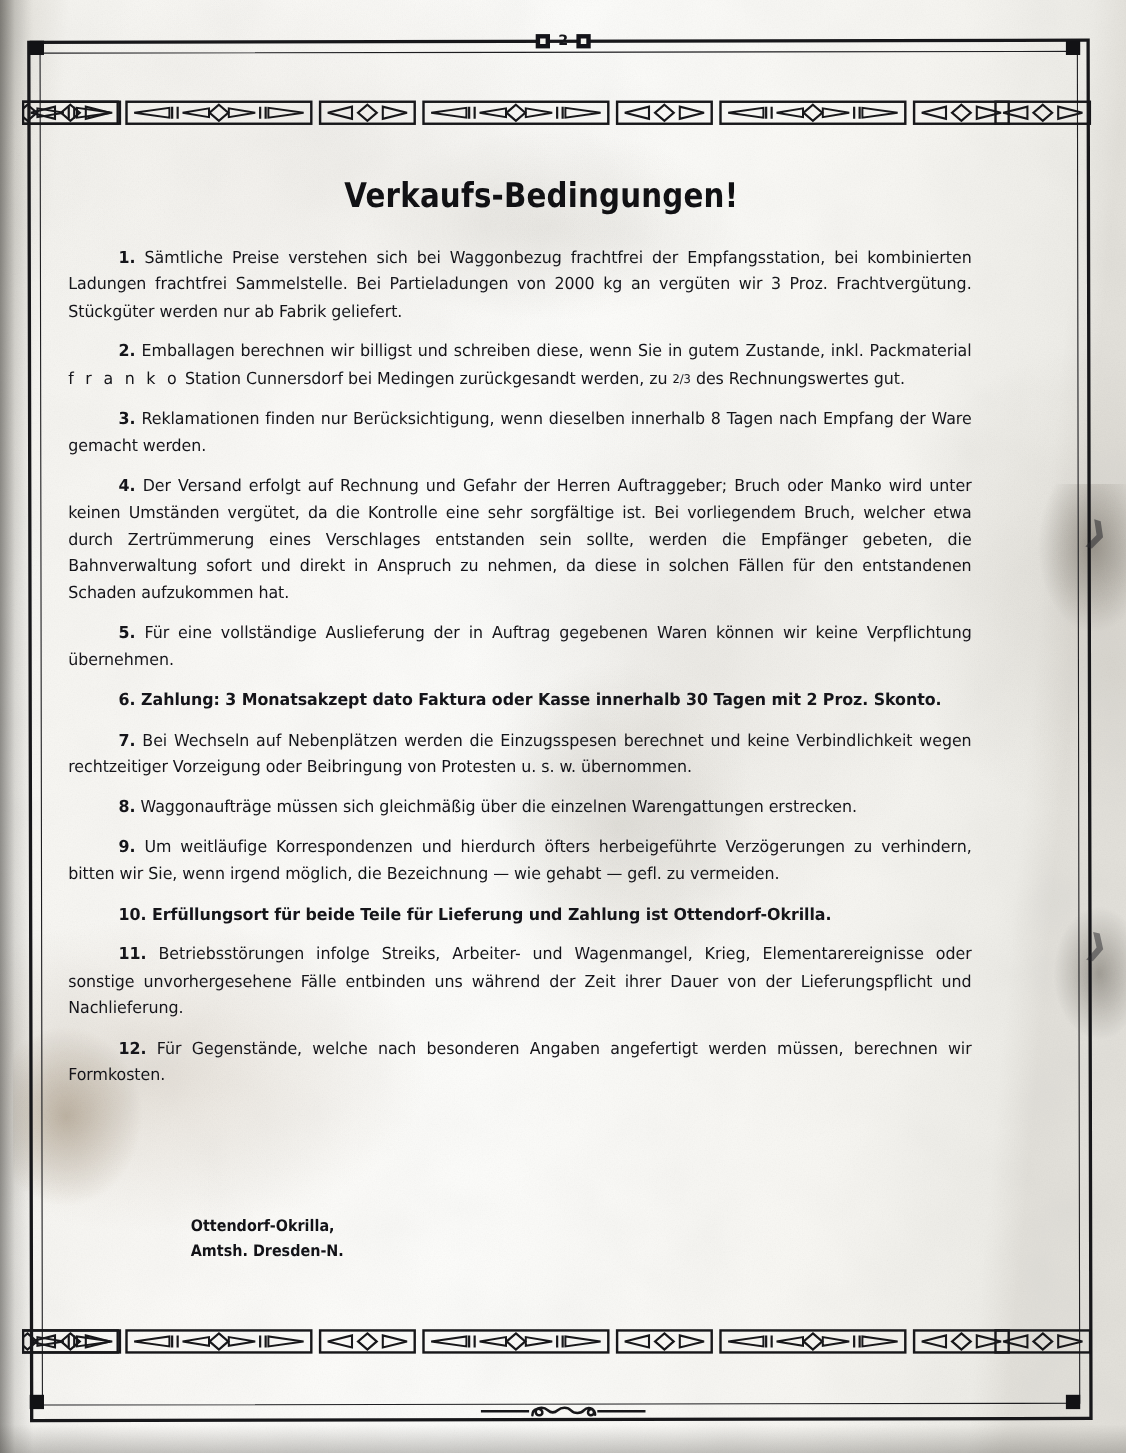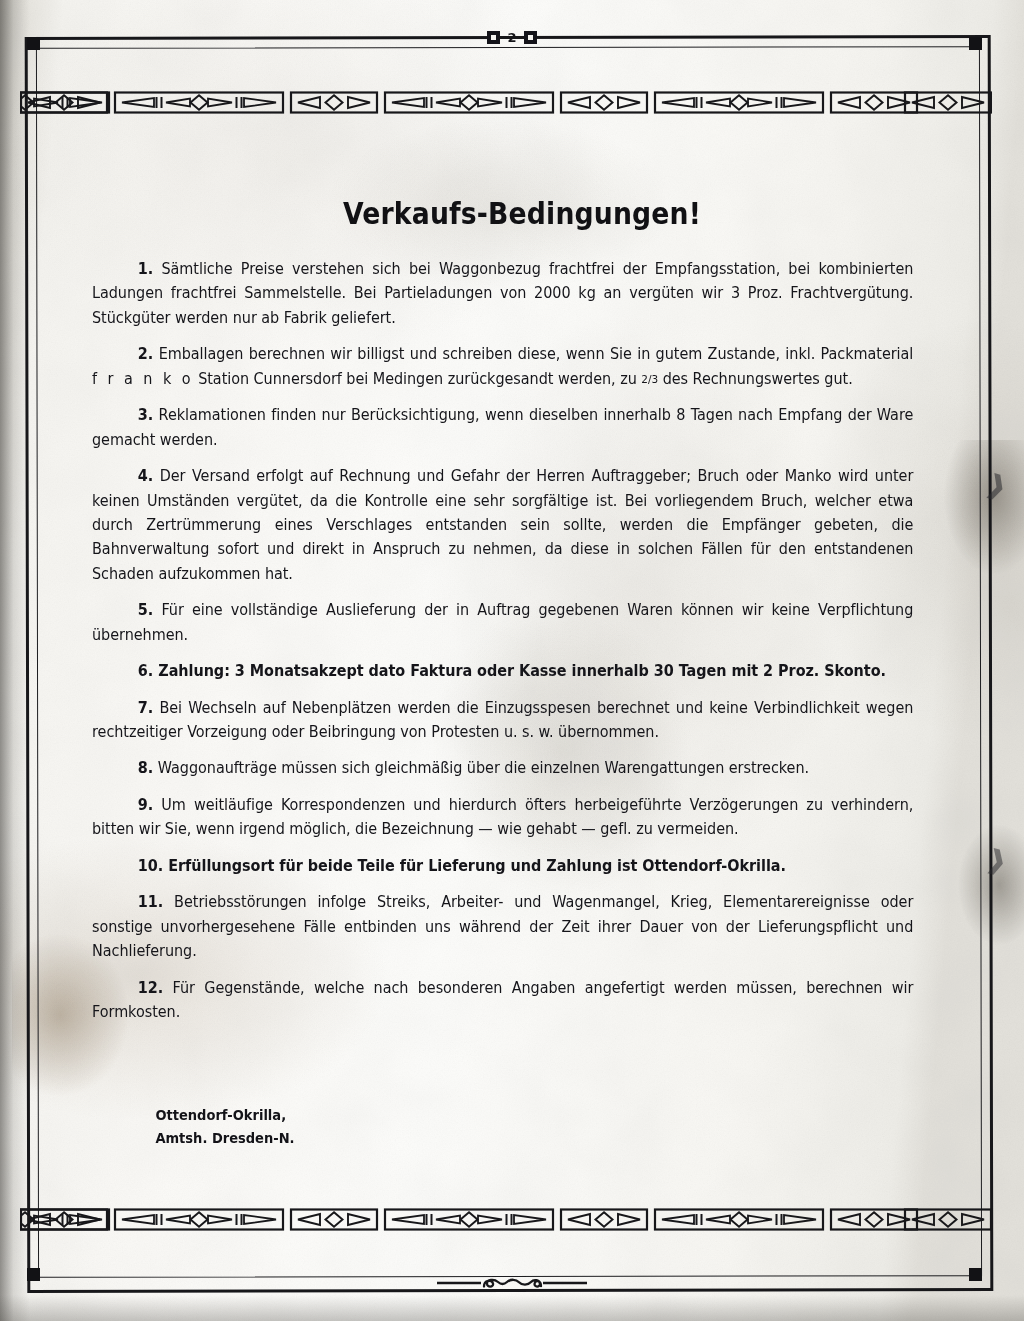--- a/index.html
+++ b/index.html
@@ -120,24 +120,23 @@
     position: absolute;
     left: 0; right: 0; top: 1272px;
     display: flex; align-items: center; justify-content: center;
     height: 22px;
   }
   .swash svg { display: block; }
 
   
   .content {
     position: absolute;
-    left: 92px;
+    left: 62px;
     top: 160px;
     width: 860px;
-    margin-top: 35px;
   }
   .doc-title {
     text-align: center;
     font-family: "DejaVu Sans", sans-serif;
     font-weight: 700;
     font-size: 31px;
     letter-spacing: 0.2px;
     color: #111114;
     margin: 0 0 26px 0;
     transform: scaleX(0.86);
@@ -160,21 +159,21 @@
   .num { font-weight: 700; }
   .sp-out { letter-spacing: 3.1px; }
   .frac {
     font-size: 11px;
     vertical-align: 1px;
   }
 
   
   .sig-row {
     position: absolute;
-    left: 78px;
+    left: 96px;
     top: 1082px;
     width: 860px;
     display: flex;
     align-items: flex-start;
     justify-content: space-between;
   }
   .sig-left {
     font-family: "DejaVu Sans", sans-serif;
     font-weight: 700;
     font-size: 14.5px;

